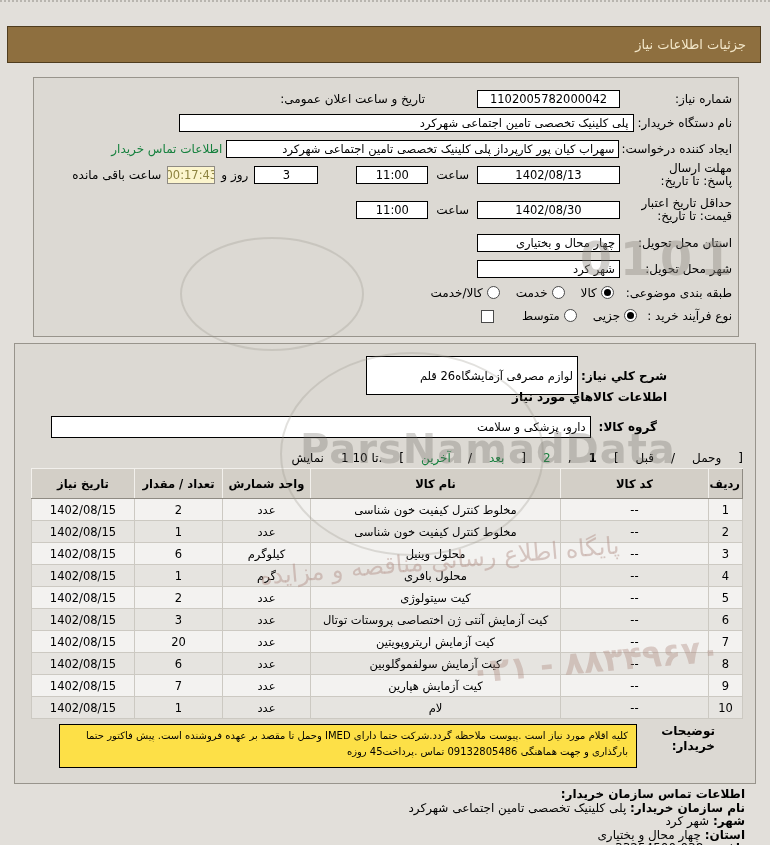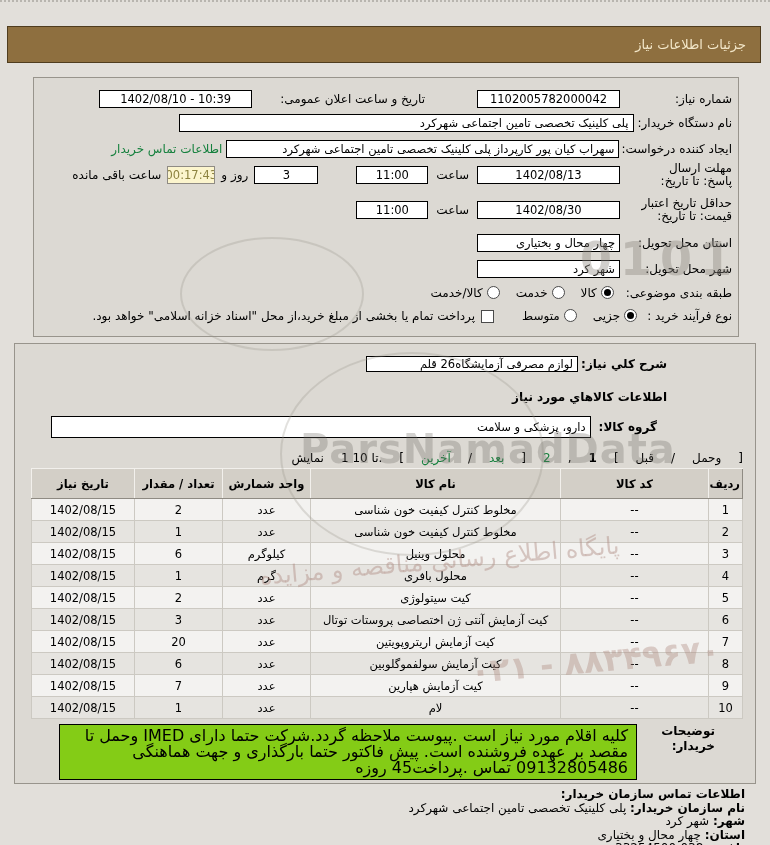--- a/index.html
+++ b/index.html
@@ -37,22 +37,22 @@
   
   table.items{border-collapse:collapse;table-layout:fixed;width:711px;font-size:11.5px;background:#fff}
   table.items th{
     background:#d3cfc7;border:1px solid;border-color:#f2f0ec #8f8b83 #8f8b83 #f2f0ec;
     font-weight:bold;height:29px;padding:0 2px;font-size:11.5px;
   }
   table.items td{border:1px solid #ccc9c2;height:21px;text-align:center;padding:0 3px;overflow:hidden;white-space:nowrap}
   table.items tr:nth-child(odd) td{background:#f3f2f0}
   table.items tr:nth-child(even) td{background:#e6e4e0}
   .pag{position:absolute;top:107px;right:12px;display:flex;direction:ltr;align-items:center;gap:17px;font-size:12px}
-  .notesbox{background:#84cc16;border:1px solid #000;box-sizing:border-box;width:578px;min-height:44px;
-    padding:3px 8px;font-size:16px;line-height:16px;text-align:right;white-space:normal}
+  .notesbox{background:#fde047;border:1px solid #000;box-sizing:border-box;width:578px;min-height:44px;
+    padding:3px 8px;font-size:10px;line-height:16px;text-align:right;white-space:normal}
   .footer{position:absolute;top:786px;right:25px;line-height:13.5px;font-size:12px;text-align:right;z-index:1}
   
   .wm{position:absolute;z-index:3;pointer-events:none;white-space:nowrap}
   .wm-brand{top:424px;left:300px;font-size:40px;font-weight:bold;color:rgba(110,106,100,.30);letter-spacing:1px;direction:ltr}
   .wm-digits{top:230px;left:580px;font-size:46px;font-weight:bold;color:rgba(140,136,128,.40);letter-spacing:8px;direction:ltr}
   .wm-fa1{top:545px;right:150px;font-size:24px;color:rgba(175,140,130,.45);transform:rotate(-5deg)}
   .wm-phone{top:640px;left:470px;font-size:32px;font-weight:bold;color:rgba(175,140,130,.40);transform:rotate(-5deg);direction:ltr}
   .wm-circle{border:2px solid rgba(150,146,138,.28);border-radius:50%}
   .c1{top:235px;left:180px;width:180px;height:110px}
   .c2{top:350px;left:280px;width:260px;height:200px}
@@ -70,21 +70,20 @@
 <div class="titlebar">
   <span>جزئیات اطلاعات نیاز</span>
 </div>
 
 <div class="panel p1">
 
   <div class="r" style="top:12px">
     <span class="lbl w95 nw">شماره نیاز:</span>
     <span class="inp ltr" style="width:143px">1102005782000042</span>
     <span class="lbl" style="margin-right:52px;margin-left:28px">تاریخ و ساعت اعلان عمومی:</span>
-    <span class="inp ltr" style="width:153px">1402/08/10 - 10:39</span>
   </div>
 
   <div class="r" style="top:36px">
     <span class="lbl" style="margin-left:4px">نام دستگاه خریدار:</span>
     <span class="inp rt" style="width:455px">پلی کلینیک تخصصی تامین اجتماعی شهرکرد</span>
   </div>
 
   <div class="r" style="top:62px">
     <span class="lbl" style="margin-left:2px">ایجاد کننده درخواست:</span>
     <span class="inp rt" style="width:393px">سهراب کیان پور کارپرداز پلی کلینیک تخصصی تامین اجتماعی شهرکرد</span>
@@ -139,29 +138,28 @@
     <span class="lbl" style="margin-left:10px">نوع فرآیند خرید :</span>
     <span class="opt">
       <span class="radio sel"></span>
       <span>جزیی</span>
     </span>
     <span class="opt">
       <span class="radio"></span>
       <span>متوسط</span>
     </span>
     <span class="checkbox" style="margin-right:12px"></span>
-    <span>پرداخت تمام یا بخشی از مبلغ خرید،از محل "اسناد خزانه اسلامی" خواهد بود.</span>
   </div>
 </div>
 
 <div class="panel p2">
 
   <div class="r" style="top:12px;right:88px">
     <span class="lbl b" style="margin-left:3px">شرح کلي نیاز:</span>
-    <span class="inp rt" style="width:212px;height:16px">لوازم مصرفی آزمایشگاه26 قلم</span>
+    <span class="inp rt" style="width:212px;height:39px">لوازم مصرفی آزمایشگاه26 قلم</span>
   </div>
 
   <div class="r b" style="top:46px;right:88px">اطلاعات کالاهاي مورد نیاز</div>
 
   <div class="r" style="top:72px;right:98px">
     <span class="lbl b" style="margin-left:8px">گروه کالا:</span>
     <span class="inp rt" style="width:540px;height:22px">دارو، پزشکی و سلامت</span>
   </div>
 
   <div class="pag">

